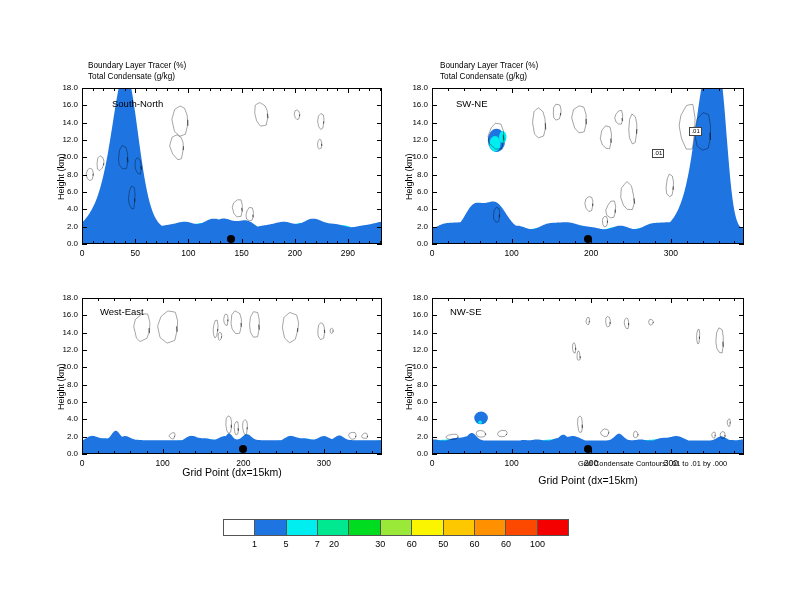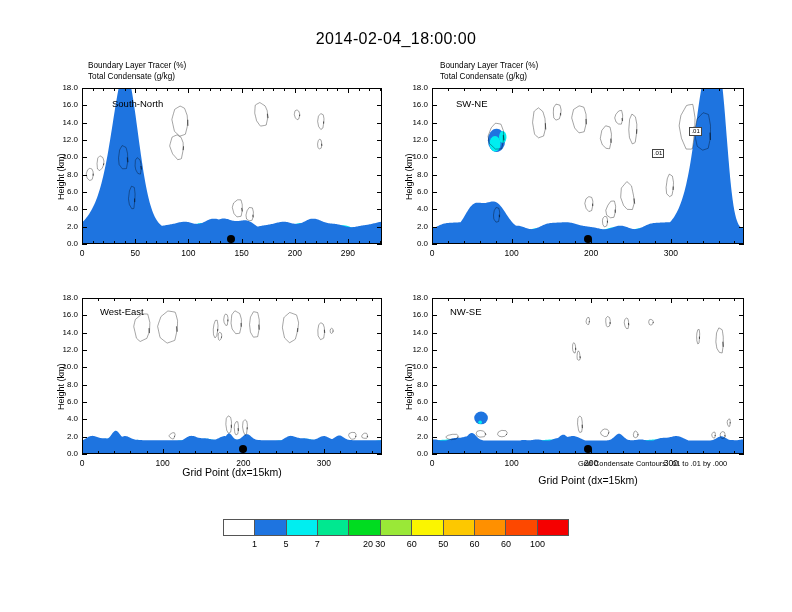--- a/index.html
+++ b/index.html
@@ -59,21 +59,20 @@
   .clabel{
     position:absolute;font-size:6px;background:#fff;border:.7px solid #444;
     padding:0 1px;z-index:38;line-height:7px;
   }
 </style>
 </head>
 <body>
 
 <div class="page">
 
-  <div class="title">2014-02-04_18:00:00</div>
 
   <div class="panel">
     <div class="phead" style="left:88px;top:61px;">
       <div>Boundary Layer Tracer   (%)</div>
       <div>Total Condensate   (g/kg)</div>
     </div>
     <div class="ylab" style="left:56px;top:200px;">Height (km)</div>
     <div class="plot" id="plot-sn" style="left:82px;top:88px;width:300px;height:156px;">
       <div class="field">
           <svg viewBox="0 0 1000 520" preserveAspectRatio="none">
@@ -239,21 +238,21 @@
       <div class="cbcell" style="background: rgb(251, 245, 0);"></div>
       <div class="cbcell" style="background: rgb(253, 200, 0);"></div>
       <div class="cbcell" style="background: rgb(255, 144, 0);"></div>
       <div class="cbcell" style="background: rgb(253, 72, 0);"></div>
       <div class="cbcell" style="background: rgb(245, 0, 0);"></div>
     </div>
   <div id="cbar-labels">
       <div class="cblab" style="left: 236.455px; top: 539px; width: 36px;">1</div>
       <div class="cblab" style="left: 267.909px; top: 539px; width: 36px;">5</div>
       <div class="cblab" style="left: 299.364px; top: 539px; width: 36px;">7</div>
-      <div class="cblab" style="left: 350px; top: 539px; width: 36px;">20</div>
+      <div class="cblab" style="left: 316px; top: 539px; width: 36px;">20</div>
       <div class="cblab" style="left: 362.273px; top: 539px; width: 36px;">30</div>
       <div class="cblab" style="left: 393.727px; top: 539px; width: 36px;">60</div>
       <div class="cblab" style="left: 425.182px; top: 539px; width: 36px;">50</div>
       <div class="cblab" style="left: 456.636px; top: 539px; width: 36px;">60</div>
       <div class="cblab" style="left: 488.091px; top: 539px; width: 36px;">60</div>
       <div class="cblab" style="left: 519.545px; top: 539px; width: 36px;">100</div>
     </div>
 
 <div class="ytick" style="left: 52px; top: 239px; width: 26px;">0.0</div>
     <div class="tickm" style="left: 82px; top: 244px; width: 5px; height: 1px;"></div>

